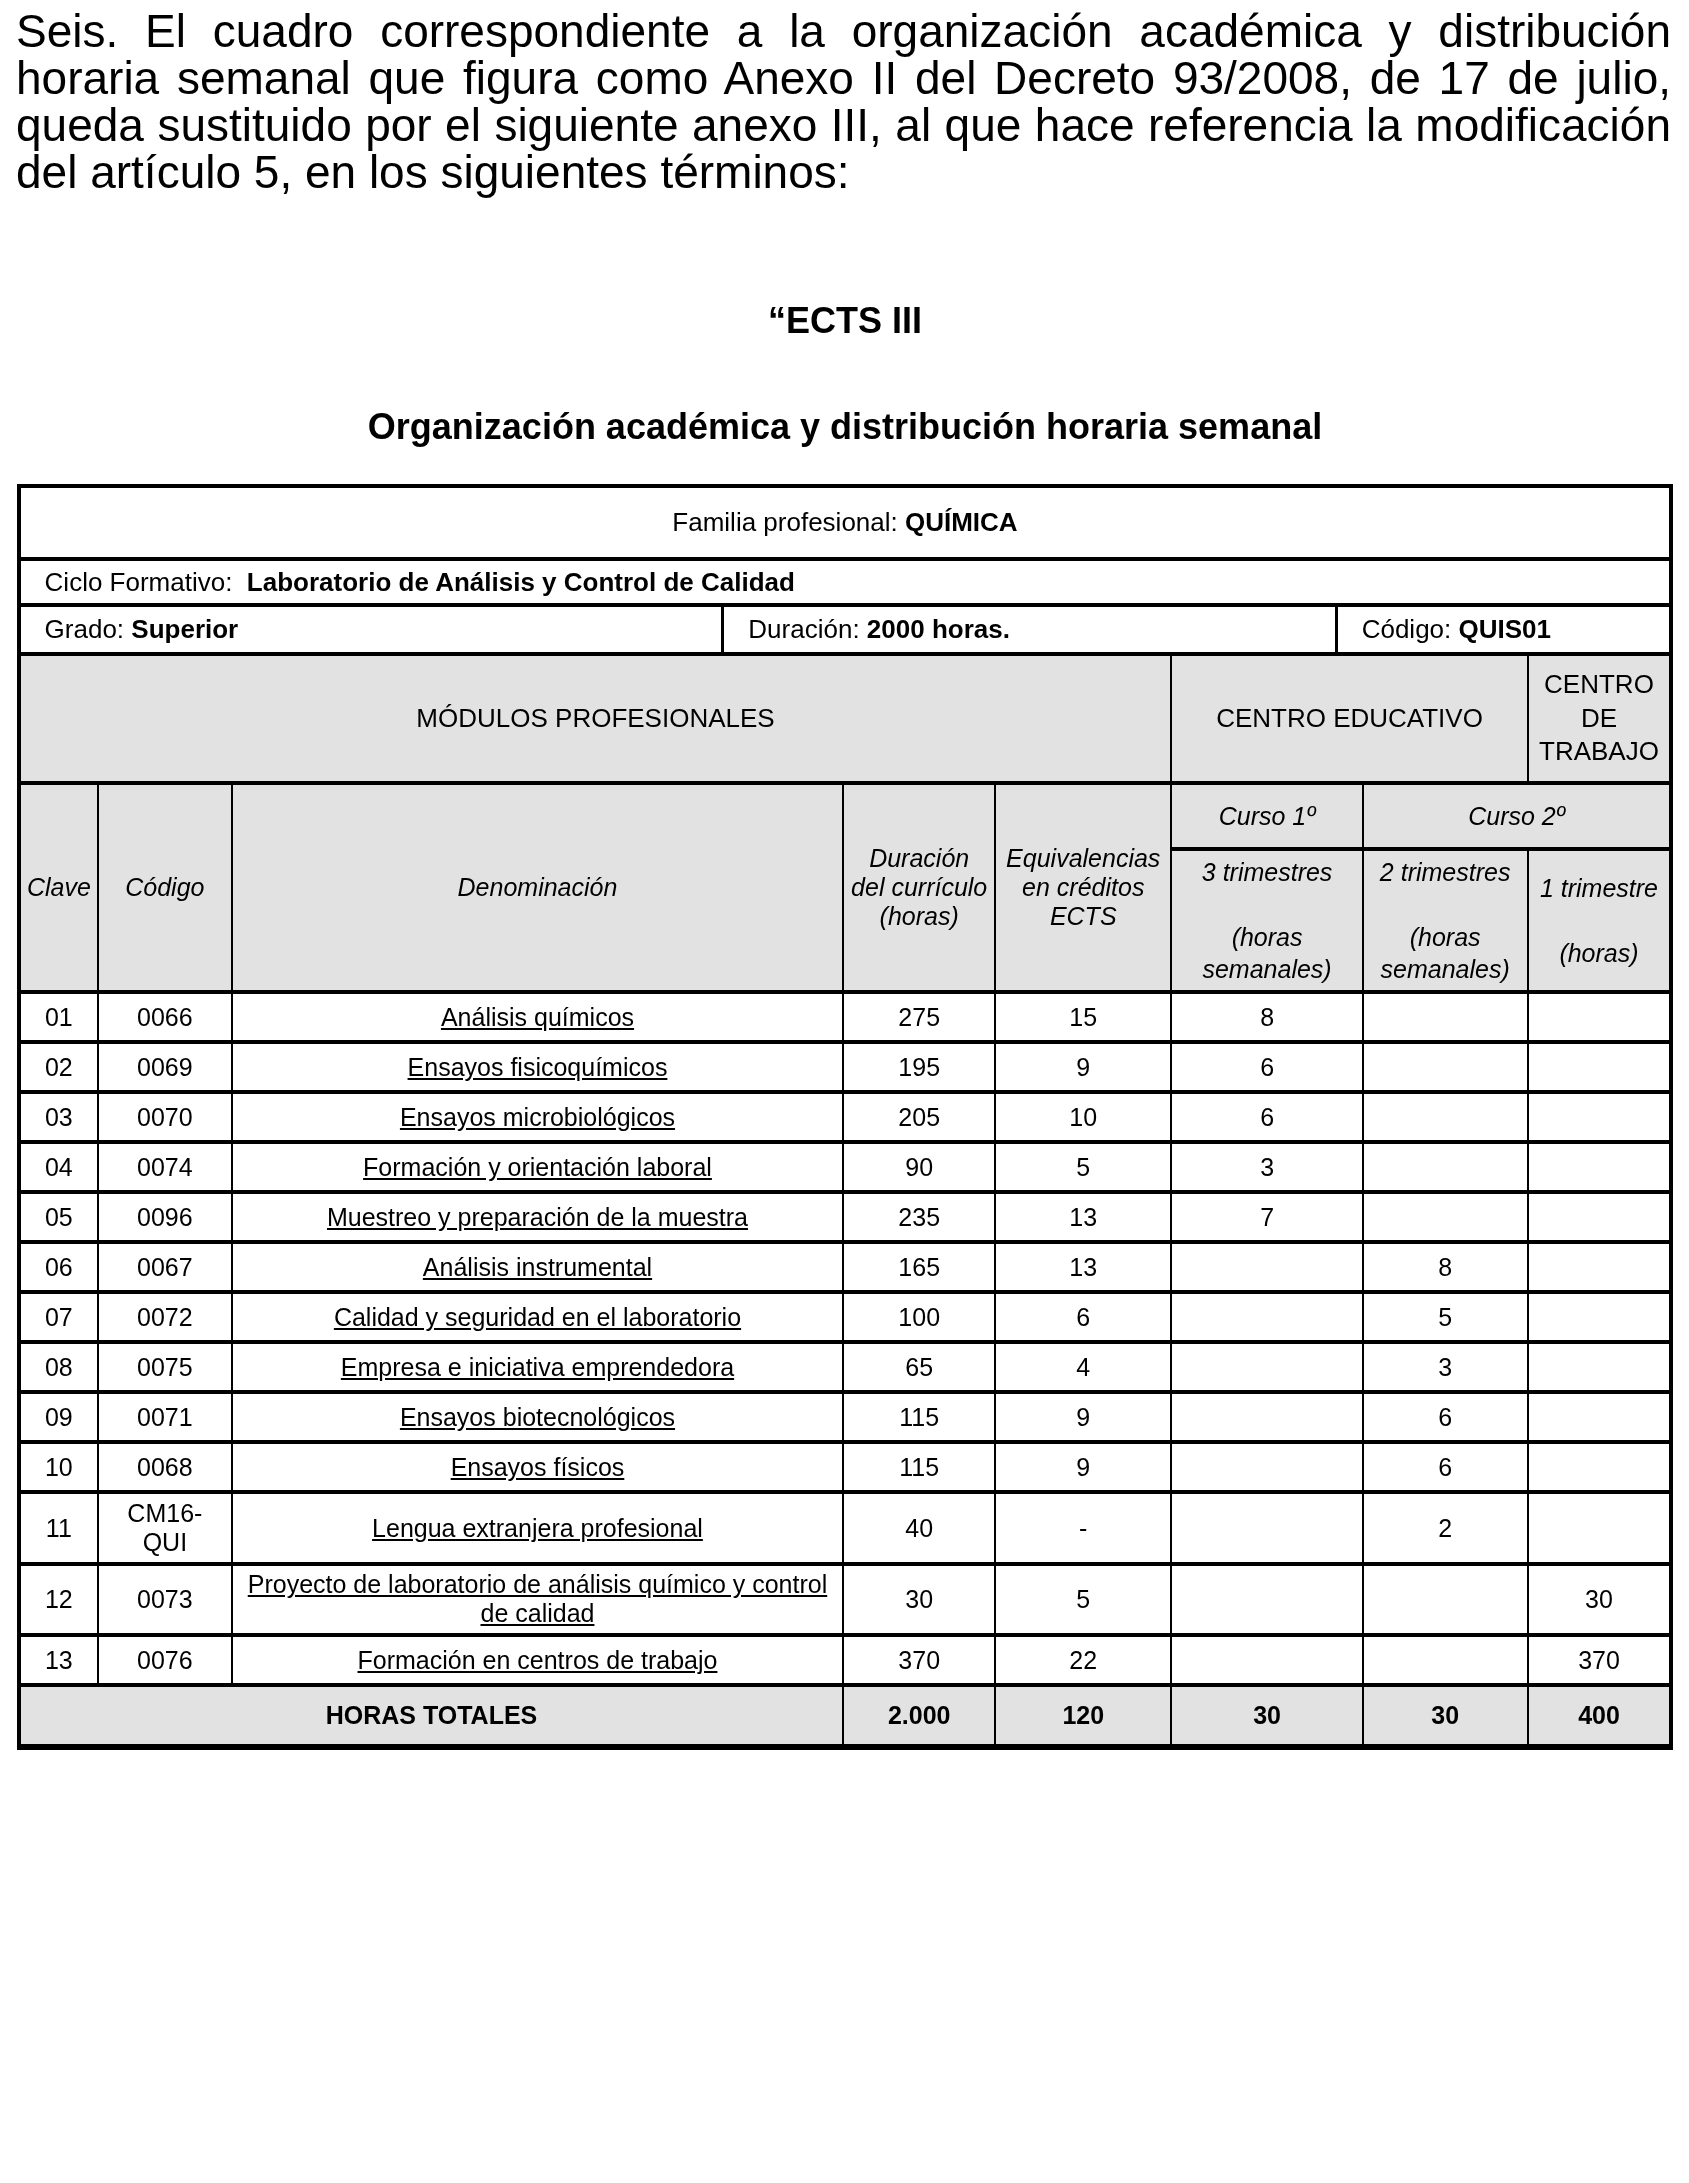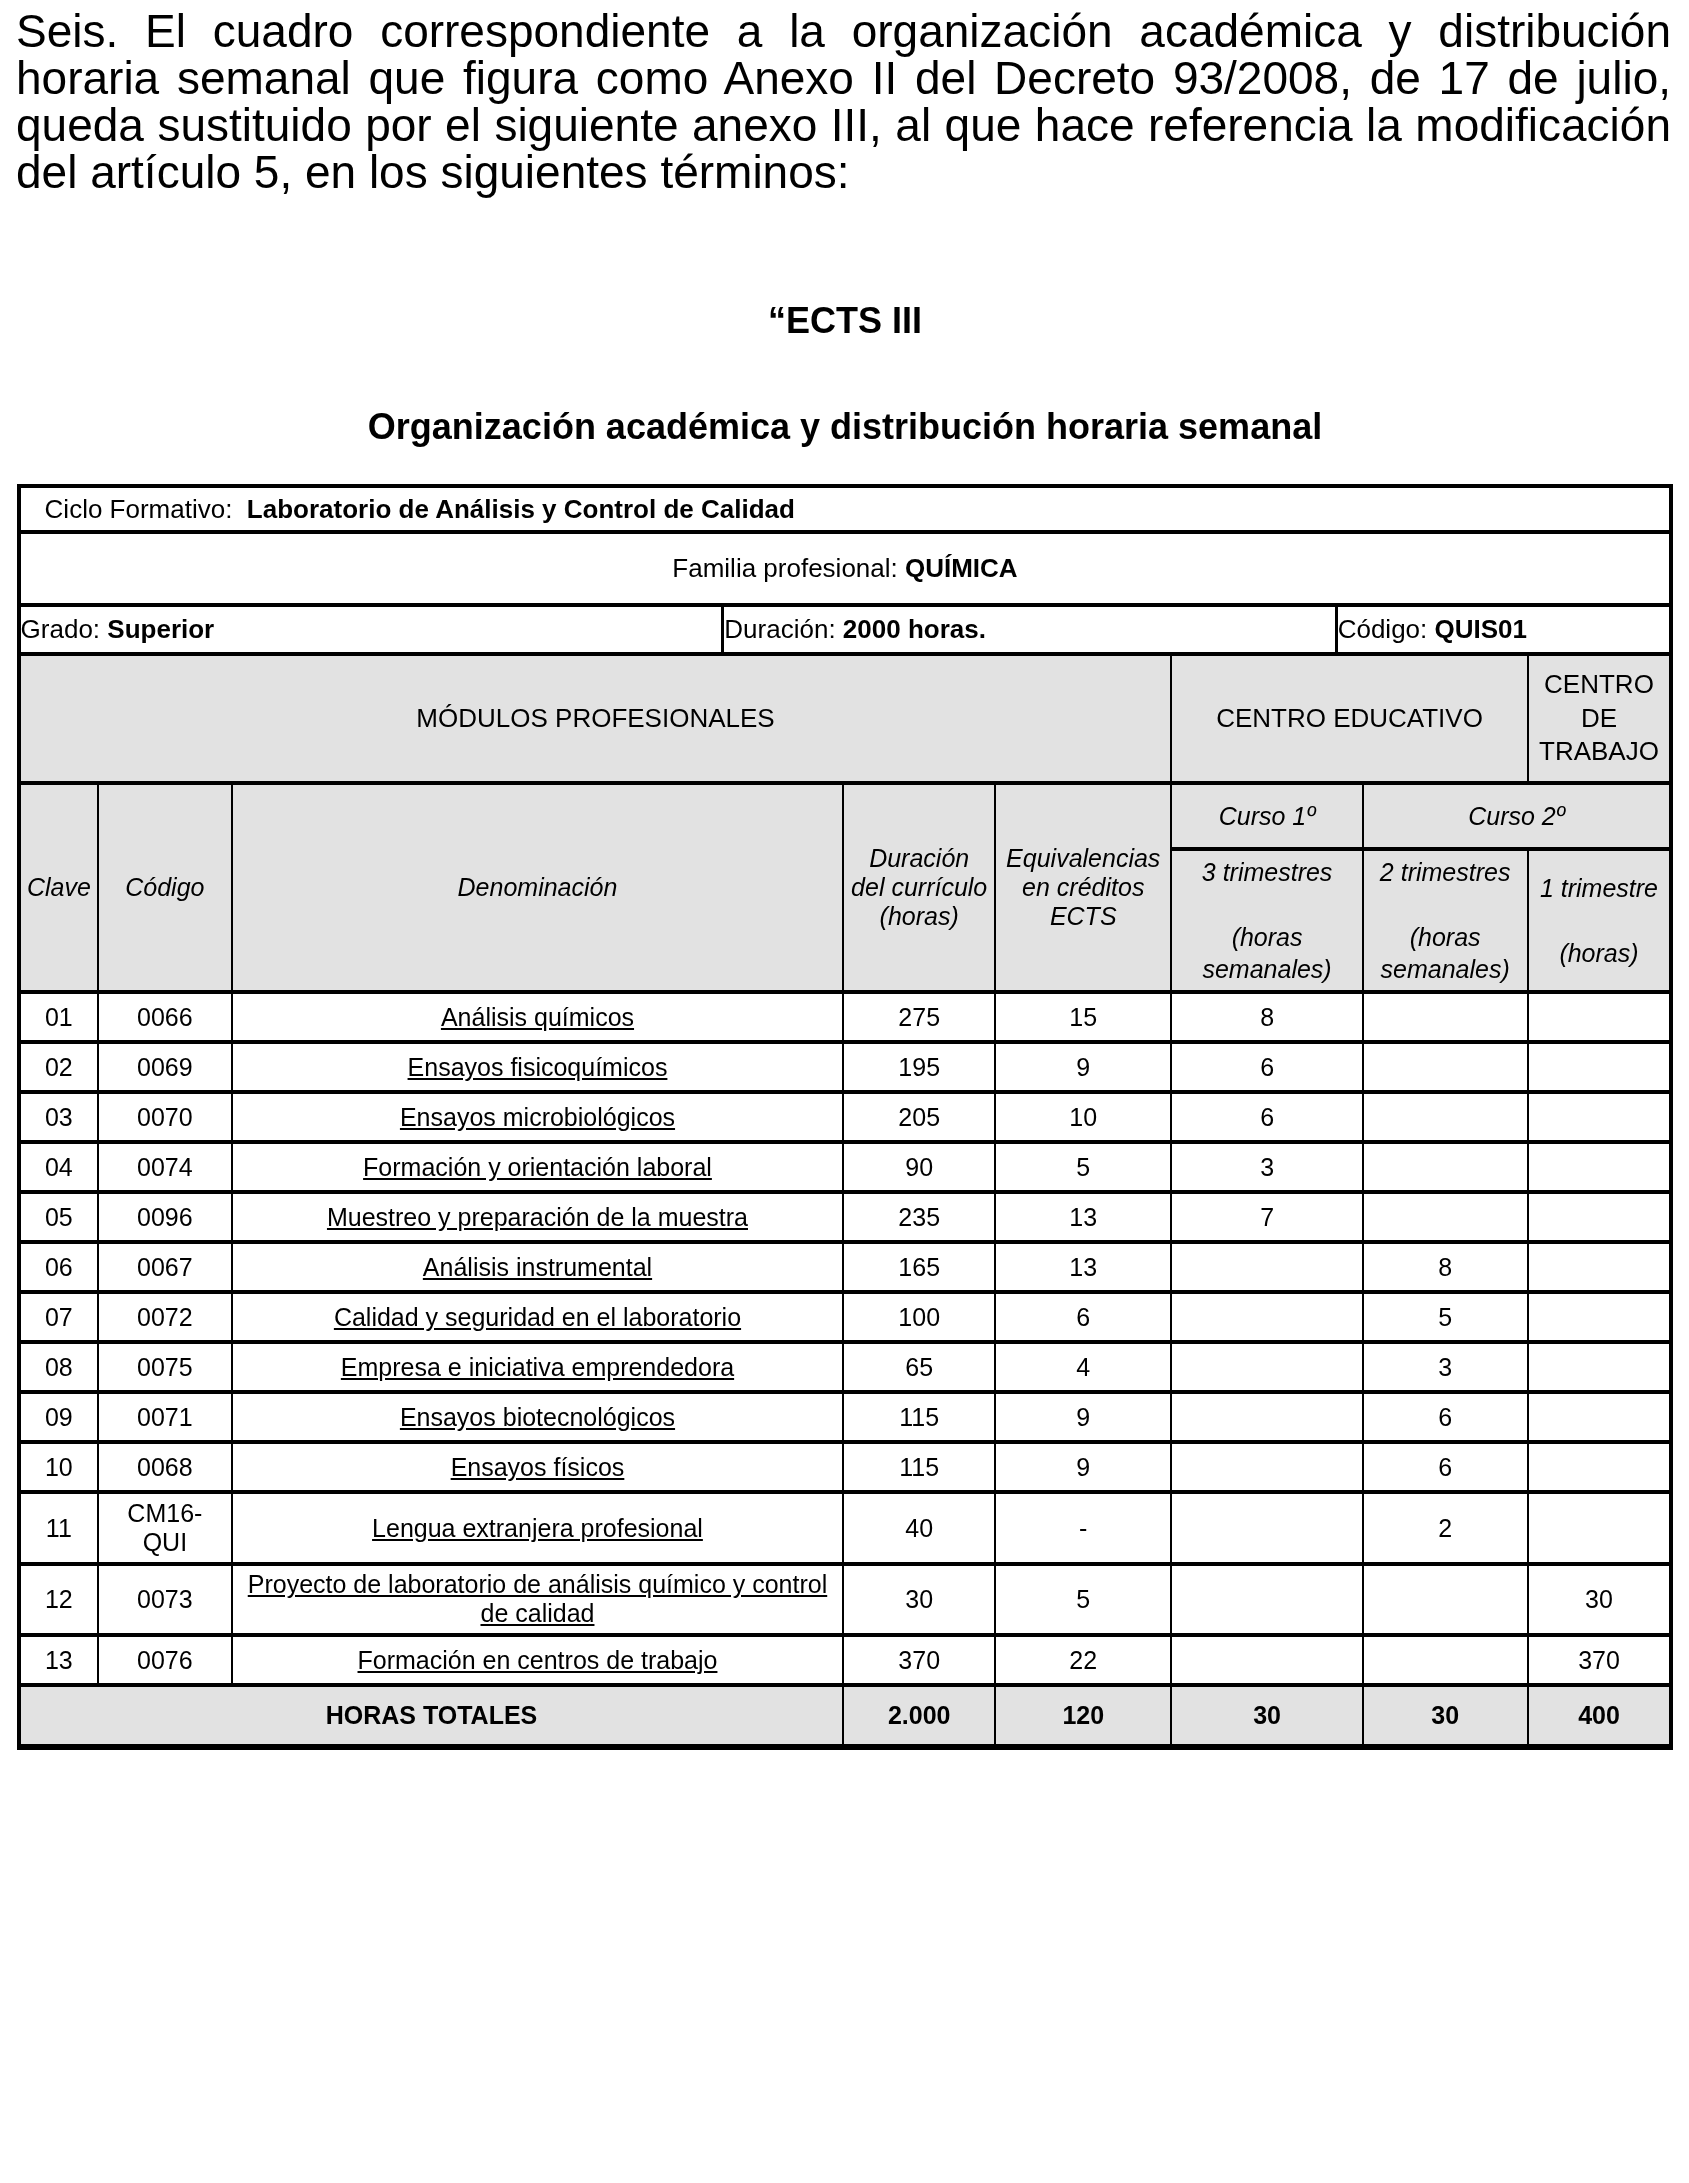--- a/index.html
+++ b/index.html
@@ -36,21 +36,21 @@
     margin: 36px 16.6px 0 16.6px;
     border: 4px solid var(--border-c, #000);
     border-bottom-width: 6.3px;
   }
 
   
   .toprow { border-bottom: 4px solid var(--border-c, #000); font-size: 26px; box-sizing: border-box; }
   .r1 { height: 73px; display: flex; align-items: center; justify-content: center; }
   .r2 { height: 46px; display: flex; align-items: center; padding-left: 24px; }
   .r3 { display: flex; height: 49px; }
-  .r3 .cell { display: flex; align-items: center; box-sizing: border-box; }
+  .r3 .cell { display: flex; align-items: center; padding-left: 24px; box-sizing: border-box; }
   .r3 .cell + .cell { border-left: 3.2px solid var(--border-c, #000); }
   .g1 { width: 42.5%; } .g2 { width: 37.2%; } .g3 { width: 20.3%; }
   .lbl { white-space: pre; }
   .val { font-weight: bold; white-space: pre; }
 
   
   table.grid { width: 100%; border-collapse: collapse; table-layout: fixed; font-size: 25px; }
   table.grid td {
     border: 2.4px solid var(--border-c, #000);
     border-top-width: 4.7px;
@@ -85,28 +85,28 @@
 
 <div class="page">
 
   <p class="intro">Seis. El cuadro correspondiente a la organización académica y distribución horaria semanal que figura como Anexo II del Decreto 93/2008, de 17 de julio, queda sustituido por el siguiente anexo III, al que hace referencia la modificación del artículo 5, en los siguientes términos:</p>
 
   <div class="h1">“ECTS III</div>
   <div class="h2">Organización académica y distribución horaria semanal</div>
 
   <div class="tablewrap">
 
+    <div class="toprow r1">
+        <span class="lbl">Familia profesional: </span>
+        <span class="val">QUÍMICA</span>
+      </div>
+
     <div class="toprow r2">
         <span class="lbl">Ciclo Formativo:  </span>
         <span class="val">Laboratorio de Análisis y Control de Calidad</span>
-      </div>
-
-    <div class="toprow r1">
-        <span class="lbl">Familia profesional: </span>
-        <span class="val">QUÍMICA</span>
       </div>
 
     <div class="toprow r3">
       <div class="cell g1">
           <span class="lbl">Grado: </span>
           <span class="val">Superior</span>
         </div>
       <div class="cell g2">
           <span class="lbl">Duración: </span>
           <span class="val">2000 horas.</span>

